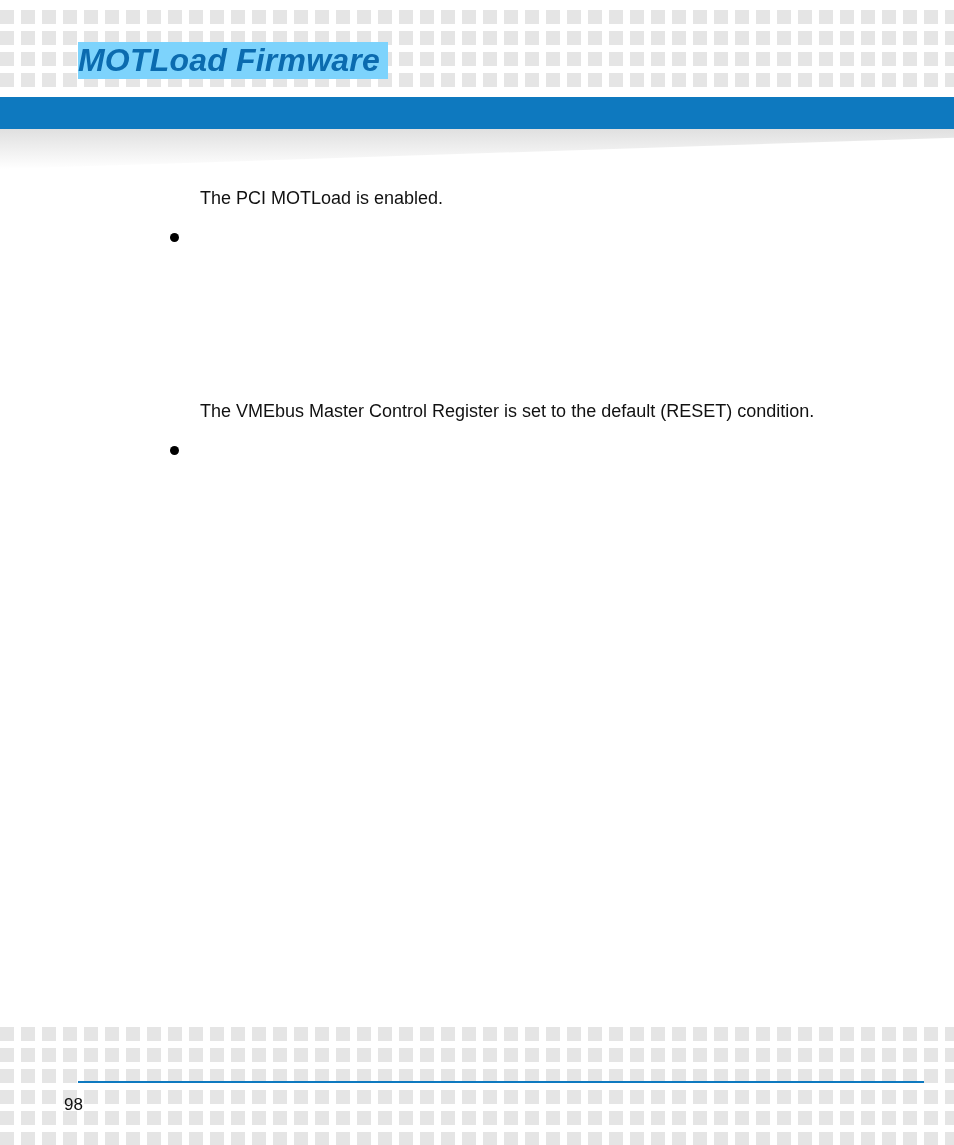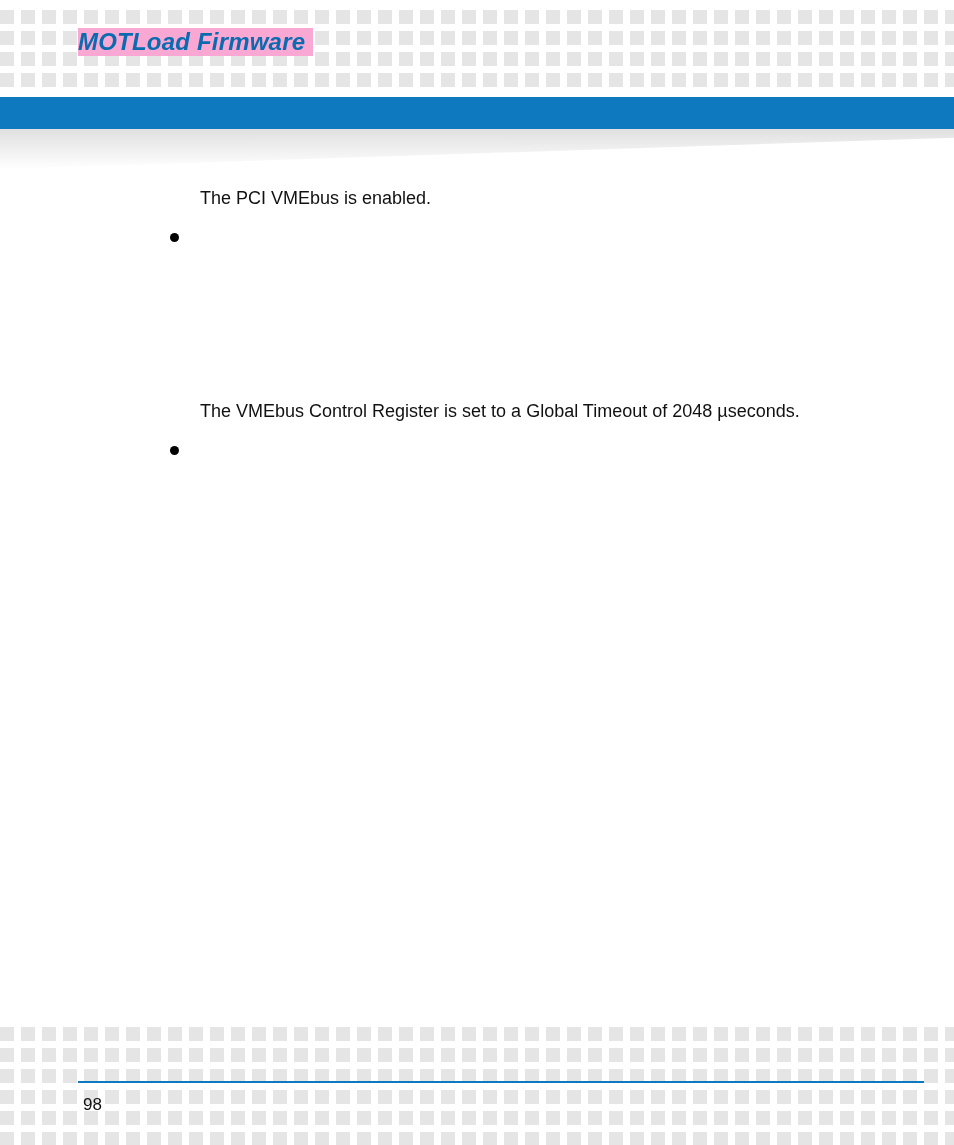--- a/index.html
+++ b/index.html
@@ -22,27 +22,27 @@
         repeating-linear-gradient(to bottom, #000 0 14px, transparent 14px 21px);
       mask-composite: intersect;
     }
     .sq-top { top: 10px; height: 78px; }
     .sq-bot { bottom: 0; height: 118px; }
 
     
     .header-title {
       position: absolute;
       left: 78px;
-      top: 28px;
+      top: 42px;
       font-weight: 700;
       font-style: italic;
-      font-size: 24px;
+      font-size: 32px;
       color: #0B6BAF;
       letter-spacing: 0.2px;
-      background: #f9a8d4;
+      background: #7dd3fc;
       padding: 0 8px 0 0;
     }
 
     
     .blue-bar {
       position: absolute;
       top: 97px;
       left: 0;
       width: 100%;
       height: 32px;
@@ -86,21 +86,21 @@
     
     .footer-rule {
       position: absolute;
       left: 78px; right: 30px;
       bottom: 62px;
       height: 2px;
       background: #0E79BF;
     }
     .footer {
       position: absolute;
-      left: 83px; right: 30px;
+      left: 64px; right: 30px;
       bottom: 30px;
       display: flex;
       justify-content: space-between;
       font-size: 17px;
       color: #111;
       flex-direction: column;
     }
   </style>
 </head>
 <body>
@@ -108,25 +108,25 @@
 <div class="sq-bg sq-top"></div>
 <div class="sq-bg sq-bot"></div>
 
 <div class="header-title">MOTLoad Firmware</div>
 
 <div class="blue-bar"></div>
 <div class="wedge"></div>
 
 <div class="content">
   <div class="block">
-    <span class="item-text">The PCI VMEbus is enabled.</span>
+    <span class="item-text">The PCI MOTLoad is enabled.</span>
     <span class="item-bullet"><span class="bullet-dot"></span></span>
   </div>
-  <div class="block bigger">
-    <span class="item-text">The VMEbus Control Register is set to a Global Timeout of 2048 µseconds.</span>
+  <div class="block">
+    <span class="item-text">The VMEbus Master Control Register is set to the default (RESET) condition.</span>
     <span class="item-bullet"><span class="bullet-dot"></span></span>
   </div>
 </div>
 
 <div class="footer-rule"></div>
 <div class="footer">
   <span>98</span>
 </div>
 
 </body></html>

